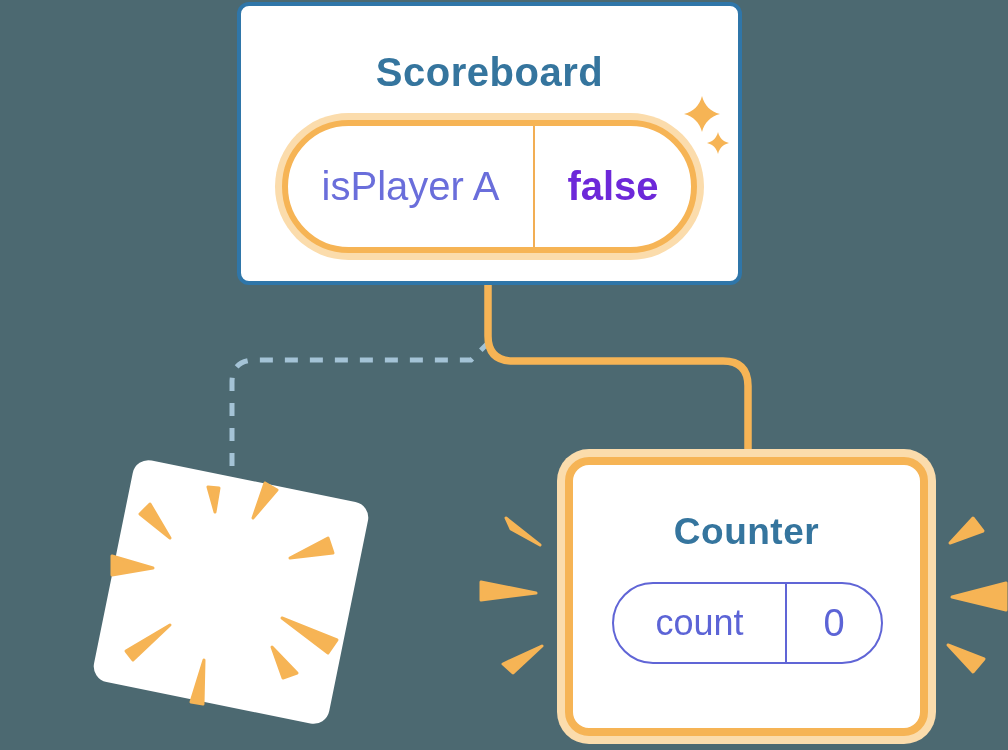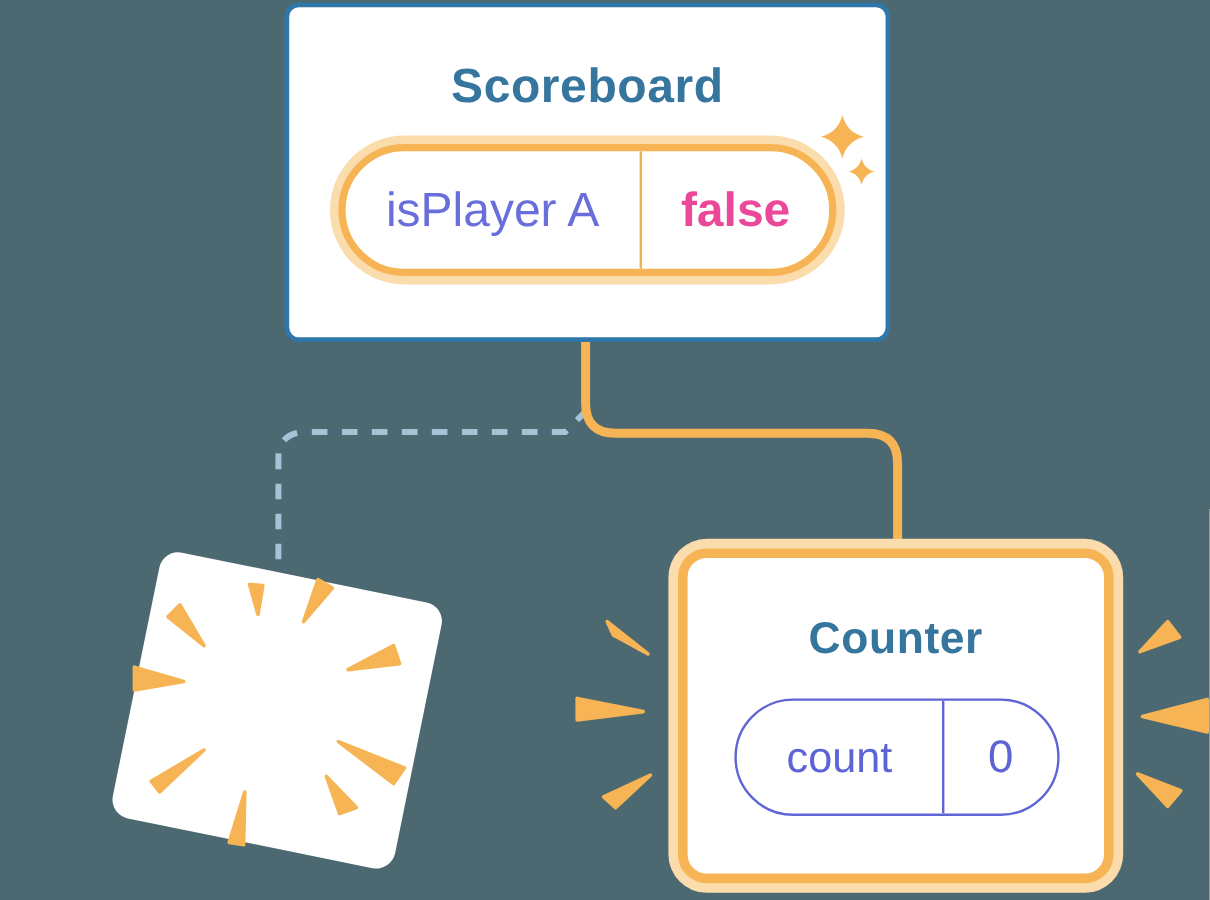--- a/index.html
+++ b/index.html
@@ -16,45 +16,45 @@
     box-sizing:border-box; background:#FFFFFF;
     border:4px solid #2F76A9; border-radius:12px;
   }
   .card-title {
     position:absolute; left:0; right:0; text-align:center;
     color:#35759E; font-weight:600; letter-spacing:0.5px;
   }
   .scoreboard-card .card-title { top:44px; font-size:40px; }
 
   .state-pill {
-    position:absolute; left:41px; top:114px; width:415px; height:110px;
+    position:absolute; left:41px; top:114px; width:415px; height:133px;
     box-sizing:border-box; background:#FFFFFF;
     border:6px solid #F6B455; border-radius:999px;
     box-shadow:0 0 0 7px #FBDCAC;
     display:flex; align-items:stretch; overflow:hidden;
   }
   .state-pill .cell { display:flex; align-items:center; justify-content:center; }
   .state-pill .cell.left  { width:245px; }
   .state-pill .cell.right { flex:1; }
   .state-pill .pill-divider { width:2px; background:#F2AE54; }
   .state-label { color:#6A6EDB; font-size:40px; }
-  .state-value { color:#ec4899; font-size:40px; font-weight:700; }
+  .state-value { color:#6d28d9; font-size:40px; font-weight:700; }
 
   
   .counter-card {
     position:absolute; left:565px; top:457px; width:363px; height:279px;
     box-sizing:border-box; background:#FFFFFF;
     border:8px solid #F6B455; border-radius:24px;
     box-shadow:0 0 0 8px #FBDCAC;
     text-decoration:underline;
   }
   .counter-card .card-title { top:46px; font-size:37px; }
 
   .counter-pill {
-    position:absolute; left:39px; top:117px; width:271px; height:98px;
+    position:absolute; left:39px; top:117px; width:271px; height:82px;
     box-sizing:border-box; background:#FFFFFF;
     border:2.5px solid #6065D6; border-radius:999px;
     display:flex; align-items:stretch; overflow:hidden;
   }
   .counter-pill .cell { display:flex; align-items:center; justify-content:center; }
   .counter-pill .cell.left  { width:171px; }
   .counter-pill .cell.right { flex:1; }
   .counter-pill .pill-divider { width:2px; background:#6065D6; }
   .counter-label { color:#5C64D6; font-size:36px; }
   .counter-value { color:#5C64D6; font-size:38px; }

